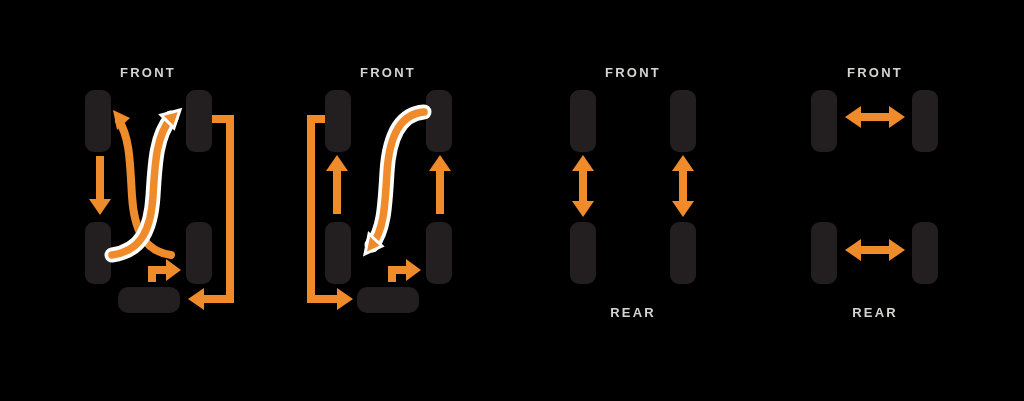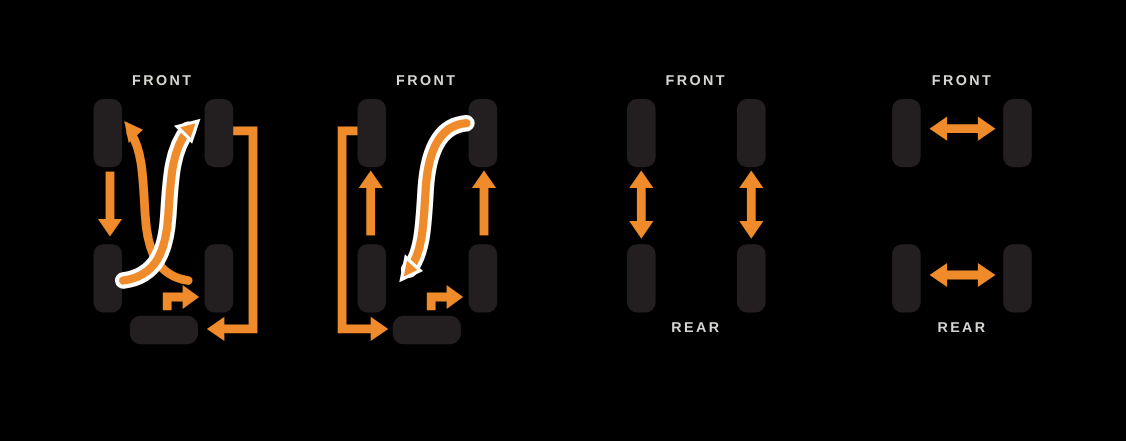--- a/index.html
+++ b/index.html
@@ -13,21 +13,21 @@
   .txt{position:absolute;transform:translateX(-50%);white-space:nowrap;text-align:left;}
   .title{
     top:23px;font-size:17px;font-weight:800;letter-spacing:.6px;
     color:var(--text-black,#000);
   }
   .axis{
     font-size:13px;font-weight:700;letter-spacing:2.2px;
     color:var(--axis-label-gray,#D5D6D1);
   }
   .axis.front{top:65px;}
-  .axis.rear{top:290px;}
+  .axis.rear{top:305px;}
   .caption{top:329px;color:var(--text-black,#000);font-weight:700;}
   .caption .cl{font-size:14px;line-height:18.5px;letter-spacing:.4px;}
   .caption .note{font-size:10px;line-height:14px;margin-top:2px;letter-spacing:.2px;}
 
   .tire{fill:var(--tire,#231F20);}
   .oshaft{stroke:var(--arrow-orange,#EF8B2B);stroke-width:8;fill:none;stroke-linejoin:miter;stroke-linecap:butt;}
   .ocurve{stroke:var(--arrow-orange,#EF8B2B);stroke-width:8;fill:none;stroke-linecap:round;}
   .ocurve7{stroke:var(--arrow-orange,#EF8B2B);stroke-width:7.5;fill:none;stroke-linecap:round;}
   .wcase{stroke:var(--arrow-casing,#fff);stroke-width:15;fill:none;stroke-linecap:round;}
   .ofill{fill:var(--arrow-orange,#EF8B2B);}

